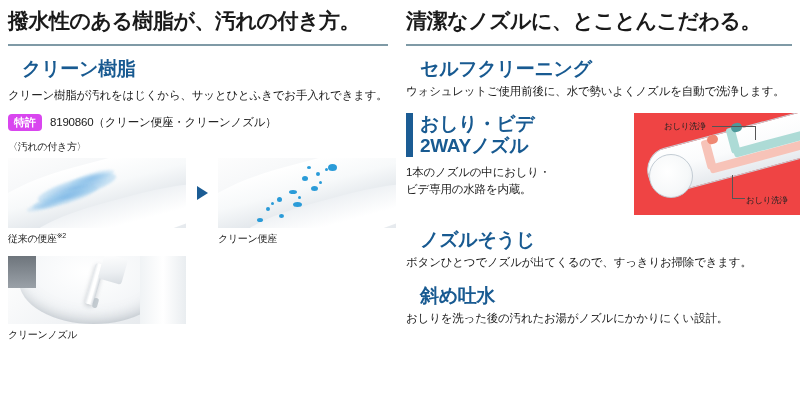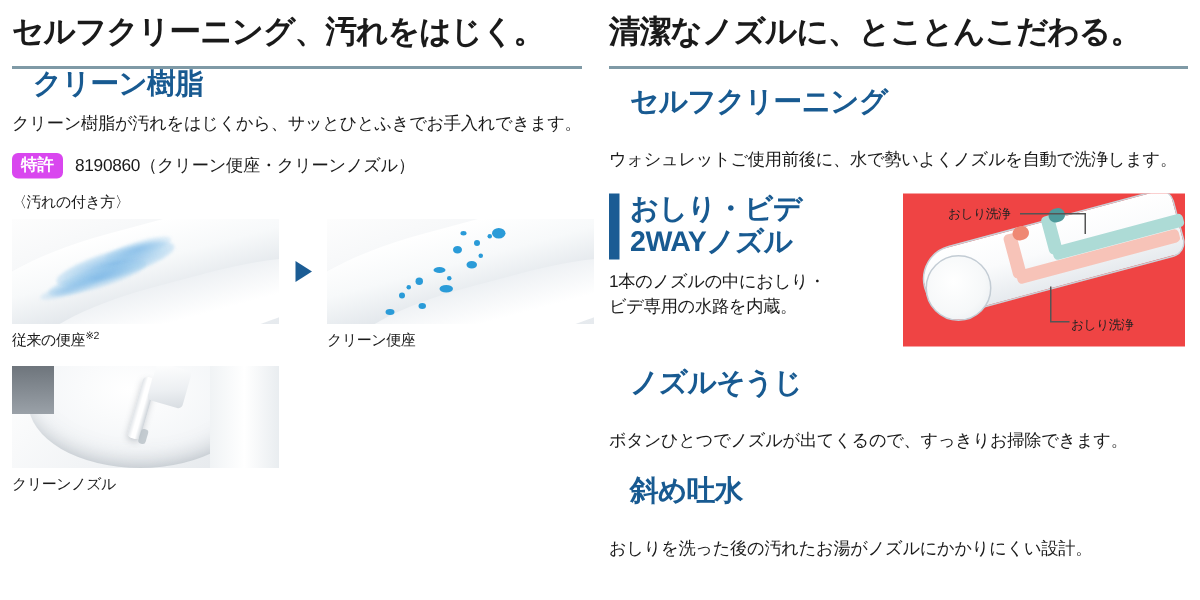--- a/index.html
+++ b/index.html
@@ -236,26 +236,27 @@
     opacity: .8;
   }
   .bowl-right {
     position: absolute;
     right: 0; top: 0; width: 26%; height: 100%;
     background: linear-gradient(90deg,#f0f3f5 0%,#ffffff 50%,#e9edf0 100%);
   }
 
   
   .r-sec { margin-top: 12px; }
-  .r-sec .body-text { margin-top: 19px; }
+  .r-sec .body-text { margin-top: 3px; }
 
   .twoway-wrap {
     display: flex;
     align-items: flex-start;
     margin-top: 12px;
+    gap: 32px;
   }
   .twoway-text { width: 196px; flex: 0 0 196px; }
 
   
   .diagram {
     width: 188px;
     height: 102px;
     background: #ef4444;
     position: relative;
     overflow: hidden;
@@ -346,24 +347,24 @@
   .lead-v2 { left: 98px; top: 62px; width: 1px; height: 23px; }
   .lead-h2 { left: 98px; top: 85px; width: 13px; height: 1px; }
 </style>
 </head>
 <body>
 
 <div class="page">
 
   <div class="col-left">
 
-    <div class="page-head">セルフクリーニング、汚れをはじく。</div>
+    <div class="page-head">撥水性のある樹脂が、汚れの付き方。</div>
     <div class="head-rule"></div>
 
-    <div class="sec-head" style="height:22px;">
+    <div class="sec-head" style="margin-top:12px;height:22px;">
       <div class="sec-bar"></div>
       <div class="sec-title-lg">クリーン樹脂</div>
     </div>
 
     <div class="body-text" style="margin-top:7px;">
       <div>クリーン樹脂が汚れをはじくから、サッとひとふきでお手入れできます。</div>
     </div>
 
     <div class="patent-row">
       <span class="patent-badge">特許</span>

